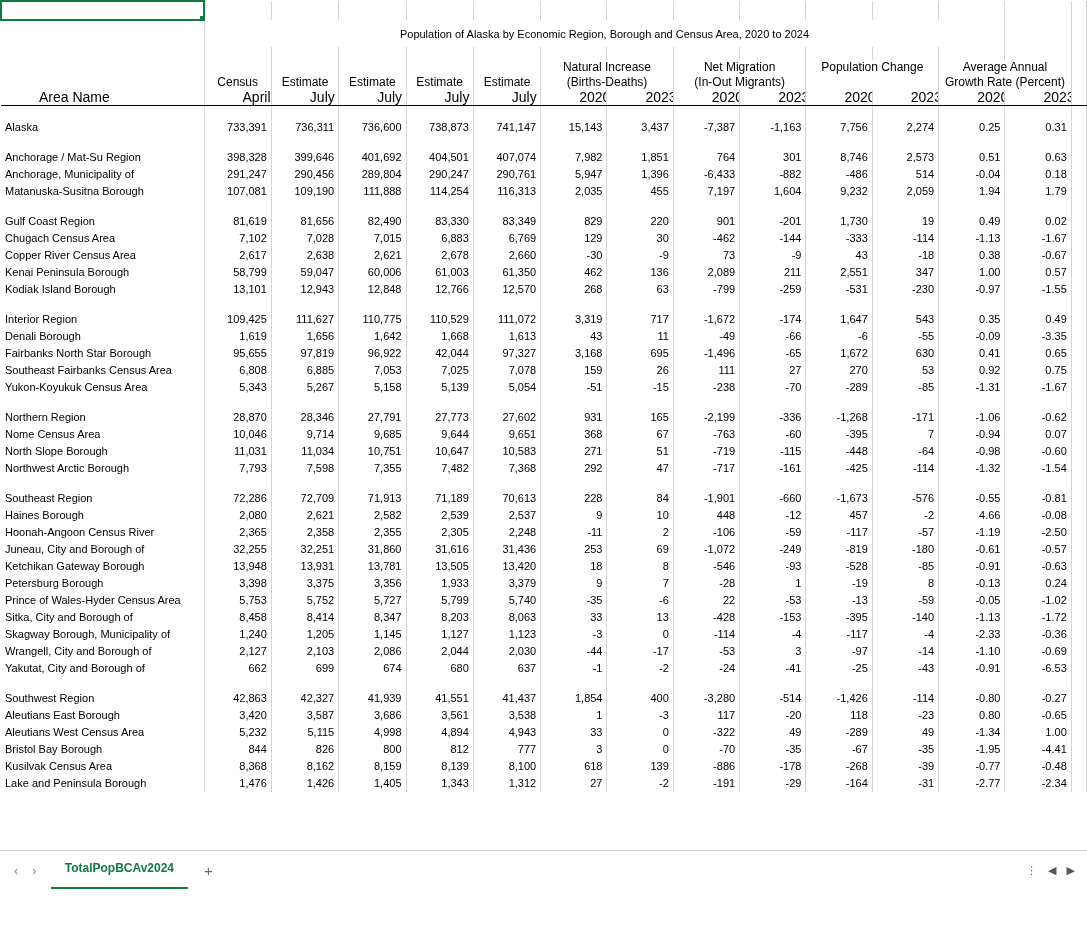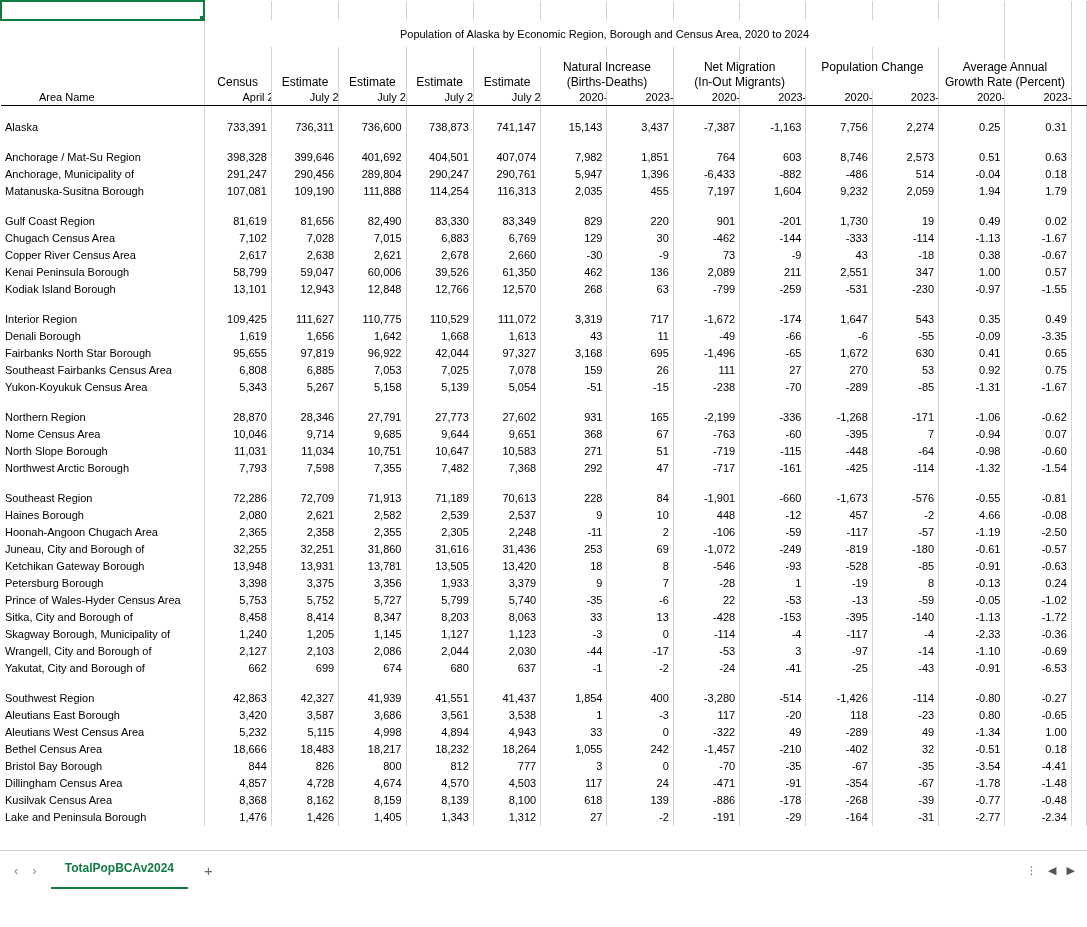--- a/index.html
+++ b/index.html
@@ -34,21 +34,21 @@
   }
   .selcell .handle{
     position:absolute;right:-3px;bottom:-3px;width:5px;height:5px;
     background:#107c41;border:1px solid #fff;
   }
 
   tr.r-title td{height:26px;line-height:26px;}
   .title{font-weight:bold;font-size:13px;text-align:center;}
 
   tr.r-hdr td{height:15px;line-height:15px;font-size:12px;}
-  tr.r-hdr2 td{height:15px;line-height:15px;font-size:11px;padding-left:38px;}
+  tr.r-hdr2 td{height:15px;line-height:15px;font-size:14px;padding-left:38px;}
   .grouphdr{font-weight:bold;text-align:center;font-size:10.5px;}
   .hdrline{border-bottom:1.5px solid #000;}
 
   tr.spacer td{height:13px;line-height:13px;}
   .indent{padding-left:12px;margin-top:27px;}
 
   
   #sheetbar{
     position:absolute;left:0;bottom:0;width:1087px;height:38px;
     background:#fff;border-top:1px solid #d0d0d0;
@@ -228,21 +228,21 @@
         <tr>
           <td class="lbl">Anchorage / Mat-Su Region</td>
           <td class="num">398,328</td>
           <td class="num">399,646</td>
           <td class="num">401,692</td>
           <td class="num">404,501</td>
           <td class="num">407,074</td>
           <td class="num">7,982</td>
           <td class="num">1,851</td>
           <td class="num">764</td>
-          <td class="num">603</td>
+          <td class="num">301</td>
           <td class="num">8,746</td>
           <td class="num">2,573</td>
           <td class="num">0.51</td>
           <td class="num">0.63</td>
           <td></td>
         </tr>
         <tr>
           <td class="lbl indent">Anchorage, Municipality of</td>
           <td class="num">291,247</td>
           <td class="num">290,456</td>
@@ -342,21 +342,21 @@
           <td class="num">-18</td>
           <td class="num">0.38</td>
           <td class="num">-0.67</td>
           <td></td>
         </tr>
         <tr>
           <td class="lbl indent">Kenai Peninsula Borough</td>
           <td class="num">58,799</td>
           <td class="num">59,047</td>
           <td class="num">60,006</td>
-          <td class="num">39,526</td>
+          <td class="num">61,003</td>
           <td class="num">61,350</td>
           <td class="num">462</td>
           <td class="num">136</td>
           <td class="num">2,089</td>
           <td class="num">211</td>
           <td class="num">2,551</td>
           <td class="num">347</td>
           <td class="num">1.00</td>
           <td class="num">0.57</td>
           <td></td>
@@ -610,21 +610,21 @@
           <td class="num">10</td>
           <td class="num">448</td>
           <td class="num">-12</td>
           <td class="num">457</td>
           <td class="num">-2</td>
           <td class="num">4.66</td>
           <td class="num">-0.08</td>
           <td></td>
         </tr>
         <tr>
-          <td class="lbl indent">Hoonah-Angoon Chugach Area</td>
+          <td class="lbl indent">Hoonah-Angoon Census River</td>
           <td class="num">2,365</td>
           <td class="num">2,358</td>
           <td class="num">2,355</td>
           <td class="num">2,305</td>
           <td class="num">2,248</td>
           <td class="num">-11</td>
           <td class="num">2</td>
           <td class="num">-106</td>
           <td class="num">-59</td>
           <td class="num">-117</td>
@@ -831,68 +831,34 @@
           <td class="num">0</td>
           <td class="num">-322</td>
           <td class="num">49</td>
           <td class="num">-289</td>
           <td class="num">49</td>
           <td class="num">-1.34</td>
           <td class="num">1.00</td>
           <td></td>
         </tr>
         <tr>
-          <td class="lbl indent">Bethel Census Area</td>
-          <td class="num">18,666</td>
-          <td class="num">18,483</td>
-          <td class="num">18,217</td>
-          <td class="num">18,232</td>
-          <td class="num">18,264</td>
-          <td class="num">1,055</td>
-          <td class="num">242</td>
-          <td class="num">-1,457</td>
-          <td class="num">-210</td>
-          <td class="num">-402</td>
-          <td class="num">32</td>
-          <td class="num">-0.51</td>
-          <td class="num">0.18</td>
-          <td></td>
-        </tr>
-        <tr>
           <td class="lbl indent">Bristol Bay Borough</td>
           <td class="num">844</td>
           <td class="num">826</td>
           <td class="num">800</td>
           <td class="num">812</td>
           <td class="num">777</td>
           <td class="num">3</td>
           <td class="num">0</td>
           <td class="num">-70</td>
           <td class="num">-35</td>
           <td class="num">-67</td>
           <td class="num">-35</td>
-          <td class="num">-3.54</td>
+          <td class="num">-1.95</td>
           <td class="num">-4.41</td>
-          <td></td>
-        </tr>
-        <tr>
-          <td class="lbl indent">Dillingham Census Area</td>
-          <td class="num">4,857</td>
-          <td class="num">4,728</td>
-          <td class="num">4,674</td>
-          <td class="num">4,570</td>
-          <td class="num">4,503</td>
-          <td class="num">117</td>
-          <td class="num">24</td>
-          <td class="num">-471</td>
-          <td class="num">-91</td>
-          <td class="num">-354</td>
-          <td class="num">-67</td>
-          <td class="num">-1.78</td>
-          <td class="num">-1.48</td>
           <td></td>
         </tr>
         <tr>
           <td class="lbl indent">Kusilvak Census Area</td>
           <td class="num">8,368</td>
           <td class="num">8,162</td>
           <td class="num">8,159</td>
           <td class="num">8,139</td>
           <td class="num">8,100</td>
           <td class="num">618</td>

